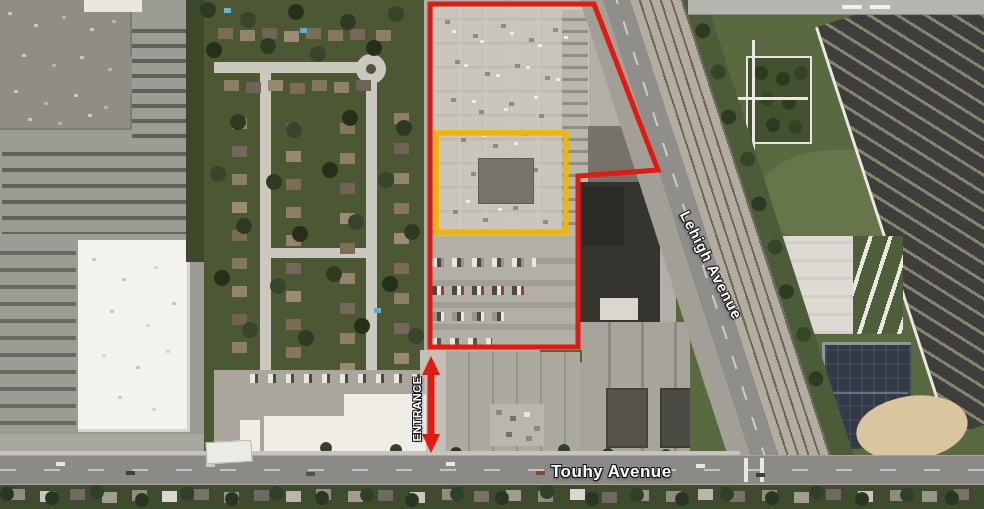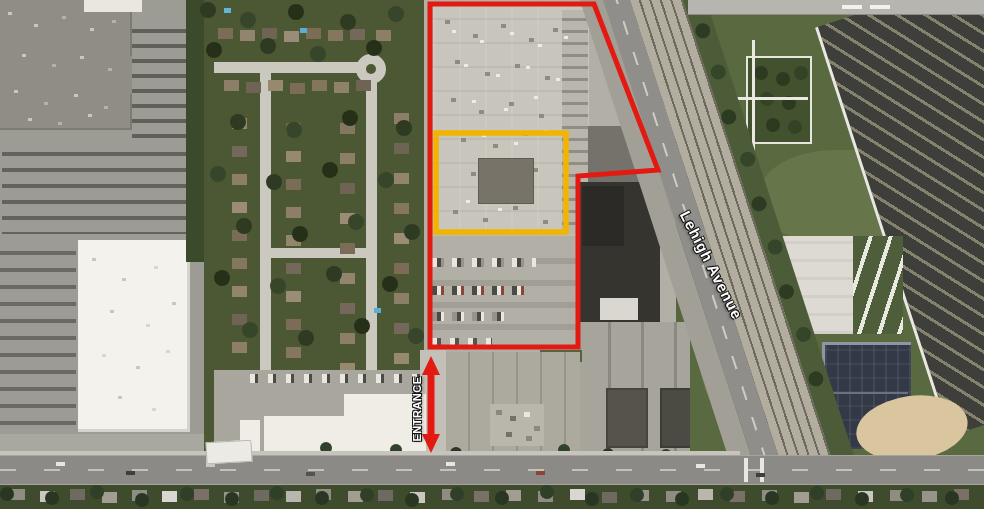--- a/index.html
+++ b/index.html
@@ -115,15 +115,16 @@
 
   <svg width="984" height="509" viewBox="0 0 984 509">
     <polygon points="430,4 594,4 658,170 578,176 578,347 430,347" fill="none" stroke-width="5" stroke-linejoin="miter" stroke="#e31a12"></polygon>
     <rect x="436" y="133" width="130" height="99" fill="none" stroke-width="5.5" stroke="#f2b400"></rect>
     <line x1="431" y1="372" x2="431" y2="440" stroke-width="7" stroke="#e31a12"></line>
     <polygon points="431,356 422,375 440,375" fill="#e31a12"></polygon>
     <polygon points="431,453 422,434 440,434" fill="#e31a12"></polygon>
   </svg>
 
   <div class="maplabel" style="left:692px;top:208px;font-size:15px;letter-spacing:1px;transform:rotate(63deg);transform-origin:0 0;">Lehigh Avenue</div>
+  <div class="maplabel" style="left:551px;top:462px;font-size:17px;letter-spacing:.5px;">Touhy Avenue</div>
   <div class="maplabel" style="left:378px;top:402px;width:80px;height:14px;text-align:center;font-size:11px;letter-spacing:.5px;transform:rotate(-90deg);">ENTRANCE</div>
 
 </div>
 
 </body></html>

